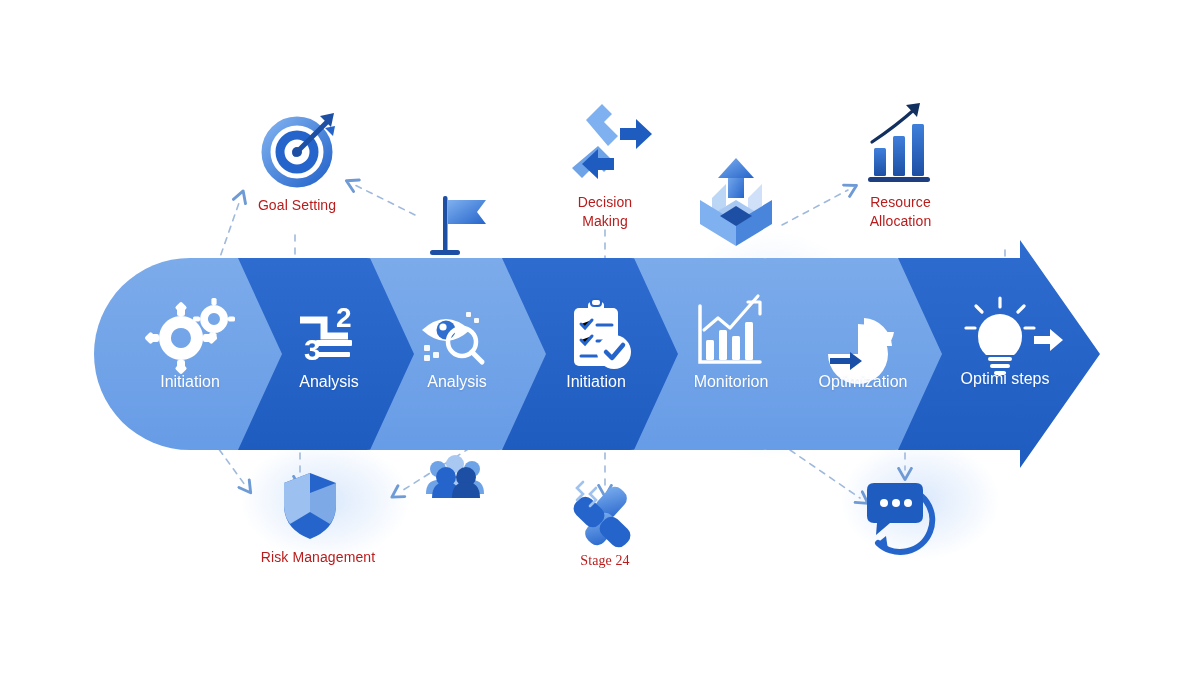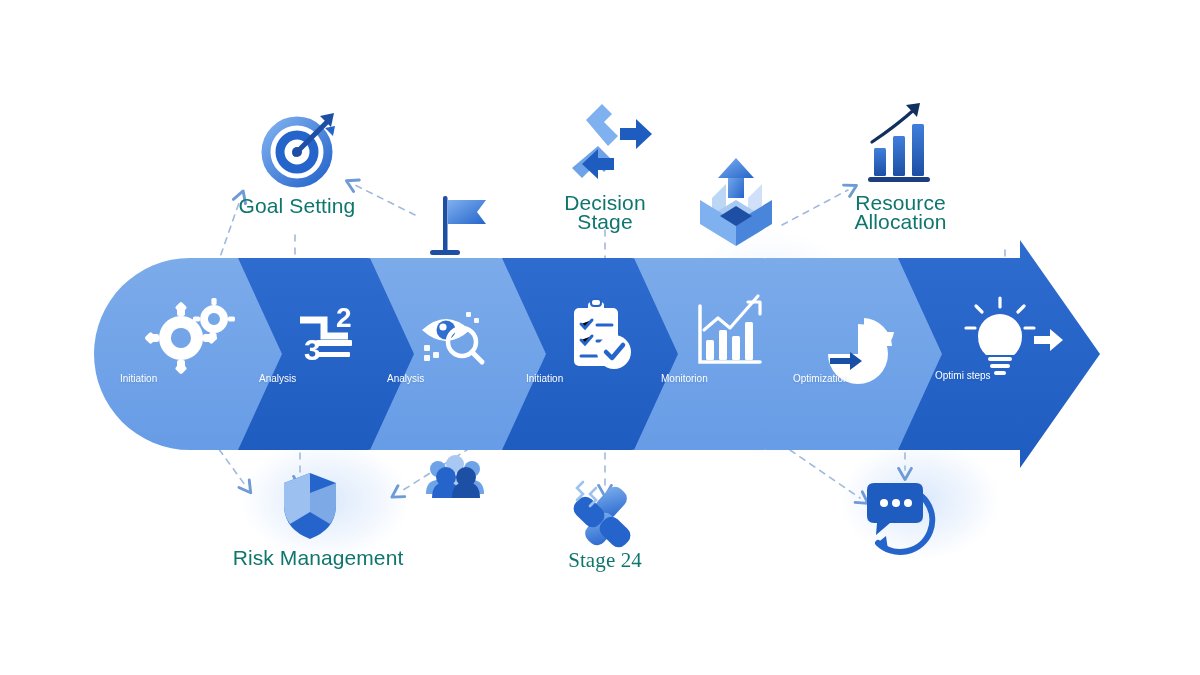--- a/index.html
+++ b/index.html
@@ -8,32 +8,33 @@
     background:#ffffff;
     font-family:"Liberation Sans","DejaVu Sans",sans-serif;
     overflow:hidden;
     position:relative;
   }
   #stage{position:absolute;inset:0;width:1200px;height:675px;}
   svg#scene{position:absolute;left:0;top:0;width:1200px;height:675px;}
 
   .annot-label{
     position:absolute;
-    color:#0f766e;
-    font-size:21px;
+    color:#b91c1c;
+    font-size:14px;
     line-height:19px;
     text-align:center;
     white-space:pre-line;
     font-family:"Liberation Sans","DejaVu Sans",sans-serif;
     letter-spacing:.1px;
   }
   .step-label{
     position:absolute;
     color:#ffffff;
-    font-size:10px;
+    font-size:16px;
+    text-align:center;
     white-space:nowrap;
     font-family:"Liberation Sans","DejaVu Sans",sans-serif;
     text-shadow:0 1px 2px rgba(20,60,120,.18);
   }
   .glow{
     position:absolute;
     border-radius:50%;
     background:radial-gradient(closest-side,rgba(150,190,245,.35),rgba(255,255,255,0));
     pointer-events:none;
   }
@@ -278,20 +279,20 @@
   <div class="step-label" style="left:120px;top:373px;width:140px;">Initiation</div>
   <div class="step-label" style="left:259px;top:373px;width:140px;">Analysis</div>
   <div class="step-label" style="left:387px;top:373px;width:140px;">Analysis</div>
   <div class="step-label" style="left:526px;top:373px;width:140px;">Initiation</div>
   <div class="step-label" style="left:661px;top:373px;width:140px;">Monitorion</div>
   <div class="step-label" style="left:793px;top:373px;width:140px;">Optimization</div>
   <div class="step-label" style="left:935px;top:370px;width:140px;">Optimi steps</div>
 
   <div class="annot-label" style="left:217px;top:196px;width:160px;">Goal Setting</div>
   <div class="annot-label" style="left:545px;top:193px;width:120px;">Decision
-Stage</div>
+Making</div>
   <div class="annot-label" style="left:230px;top:548px;width:176px;">Risk Management</div>
 
   <div class="annot-label" style="left:838px;top:193px;width:125px;">Resource
 Allocation</div>
   <div class="annot-label" style="left:545px;top:551px;width:120px;font-family:Liberation Serif, serif;">Stage 24</div>
 
 </div>
 
 </body></html>

